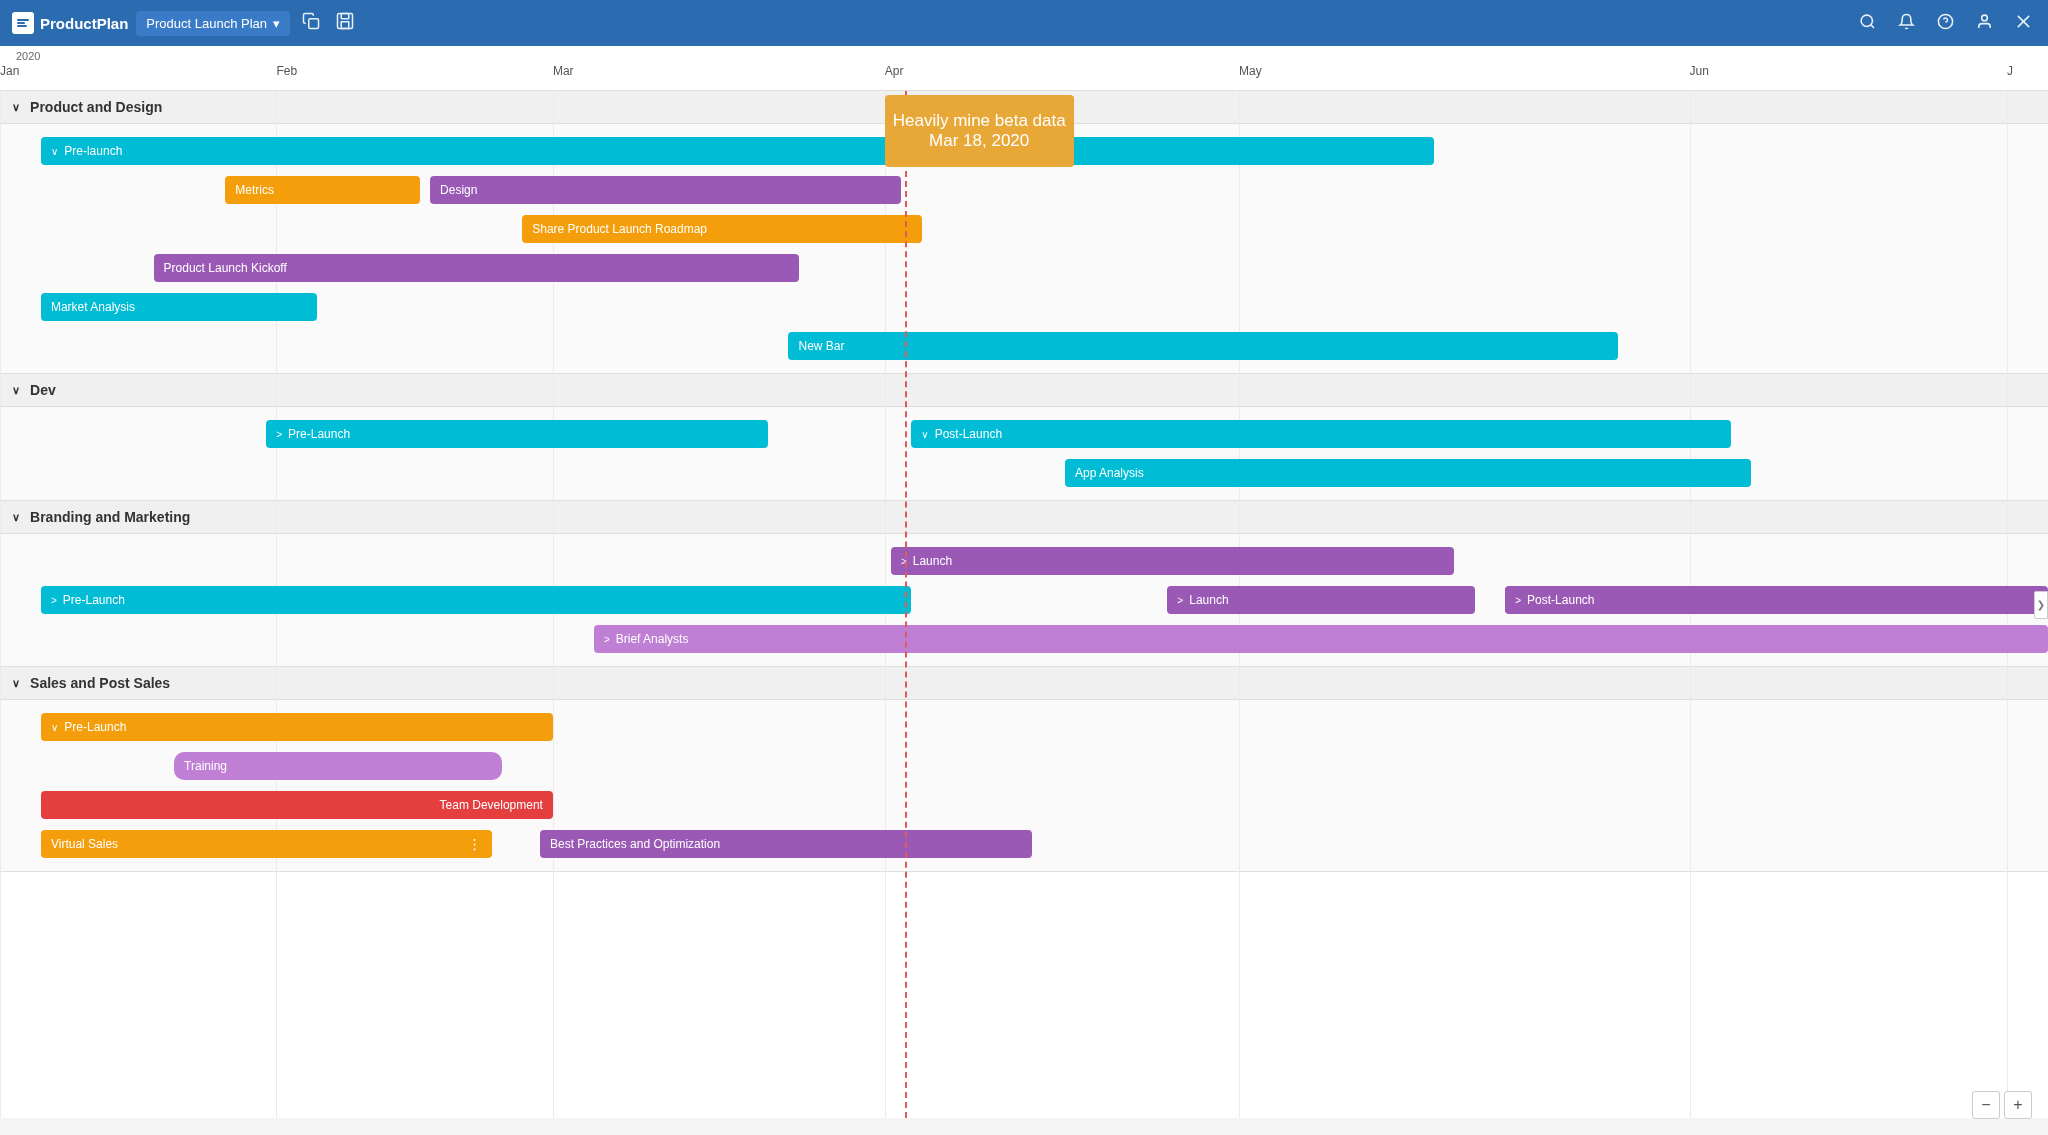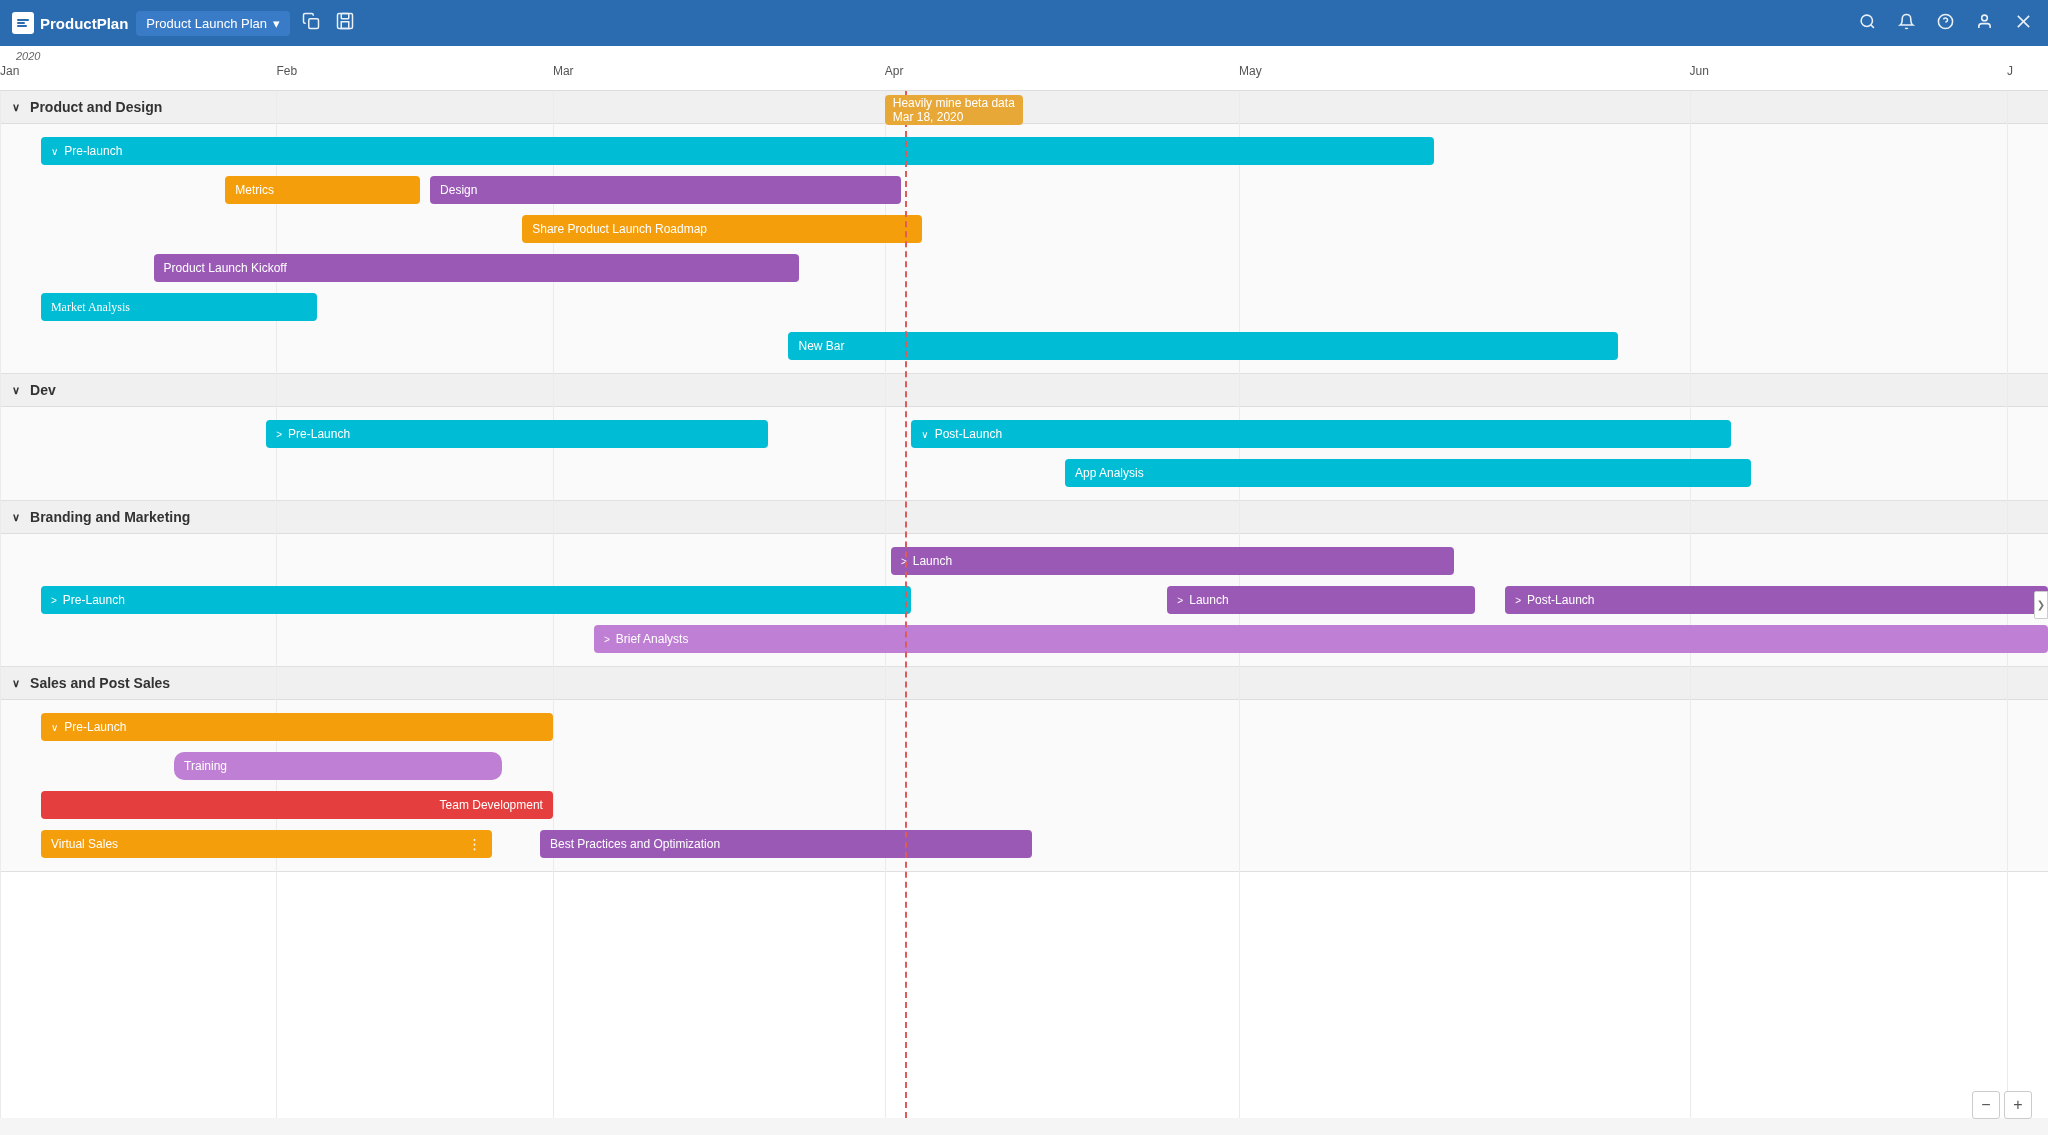--- a/index.html
+++ b/index.html
@@ -75,21 +75,20 @@
       background: white;
       border-bottom: 1px solid #ddd;
       padding: 4px 0 6px 0;
       position: relative;
     }
     .timeline-year {
       font-size: 11px;
       color: #666;
       padding-left: 16px;
       margin-bottom: 2px;
-      font-style: italic;
     }
     .timeline-months {
       display: flex;
       position: relative;
       height: 20px;
     }
     .timeline-month {
       font-size: 12px;
       color: #555;
       font-weight: 500;
@@ -353,21 +352,21 @@
                 <div class="gantt-bar" style="background: rgb(245, 158, 11); left: 25.5%; width: 19.5%;">
                   <span>Share Product Launch Roadmap</span>
                 </div>
               </div>
               <div class="bars-row">
                 <div class="gantt-bar" style="background: rgb(155, 89, 182); left: 7.5%; width: 31.5%;">
                   <span>Product Launch Kickoff</span>
                 </div>
               </div>
               <div class="bars-row">
-                <div class="gantt-bar" style="background: rgb(0, 188, 212); left: 2%; width: 13.5%; font-family: Liberation Serif, serif;">
+                <div class="gantt-bar" style="background: rgb(0, 188, 212); left: 2%; width: 13.5%;">
                   <span>Market Analysis</span>
                 </div>
               </div>
               <div class="bars-row">
                 <div class="gantt-bar" style="background: rgb(0, 188, 212); left: 38.5%; width: 40.5%;">
                   <span>New Bar</span>
                 </div>
               </div>
             </div>
           </div>
@@ -456,21 +455,21 @@
                   <span style="margin-left: auto; font-size: 14px;">⋮</span>
                 </div>
                 <div class="gantt-bar" style="background: rgb(155, 89, 182); left: 25%; width: 24%; margin-left: 28px;">
                   <span>Best Practices and Optimization</span>
                 </div>
               </div>
             </div>
           </div>
         </div>
 
-    <div style="position: absolute; left: 43.2%; top: 4px; background: rgb(232, 168, 56); color: white; border-radius: 4px; padding: 1px 8px; font-size: 12px; z-index: 20; white-space: nowrap;">Heavily mine beta data<br>Mar 18, 2020</div>
+    <div style="position: absolute; left: 43.2%; top: 4px; background: rgb(232, 168, 56); color: white; border-radius: 4px; padding: 16px 8px; font-size: 17px; z-index: 20; white-space: nowrap; text-align: center;">Heavily mine beta data<br>Mar 18, 2020</div>
       </div>
 
     <div class="zoom-controls">
       <button class="zoom-btn">−</button>
       <button class="zoom-btn">+</button>
     </div>
 
   </div>
 </div>
 

